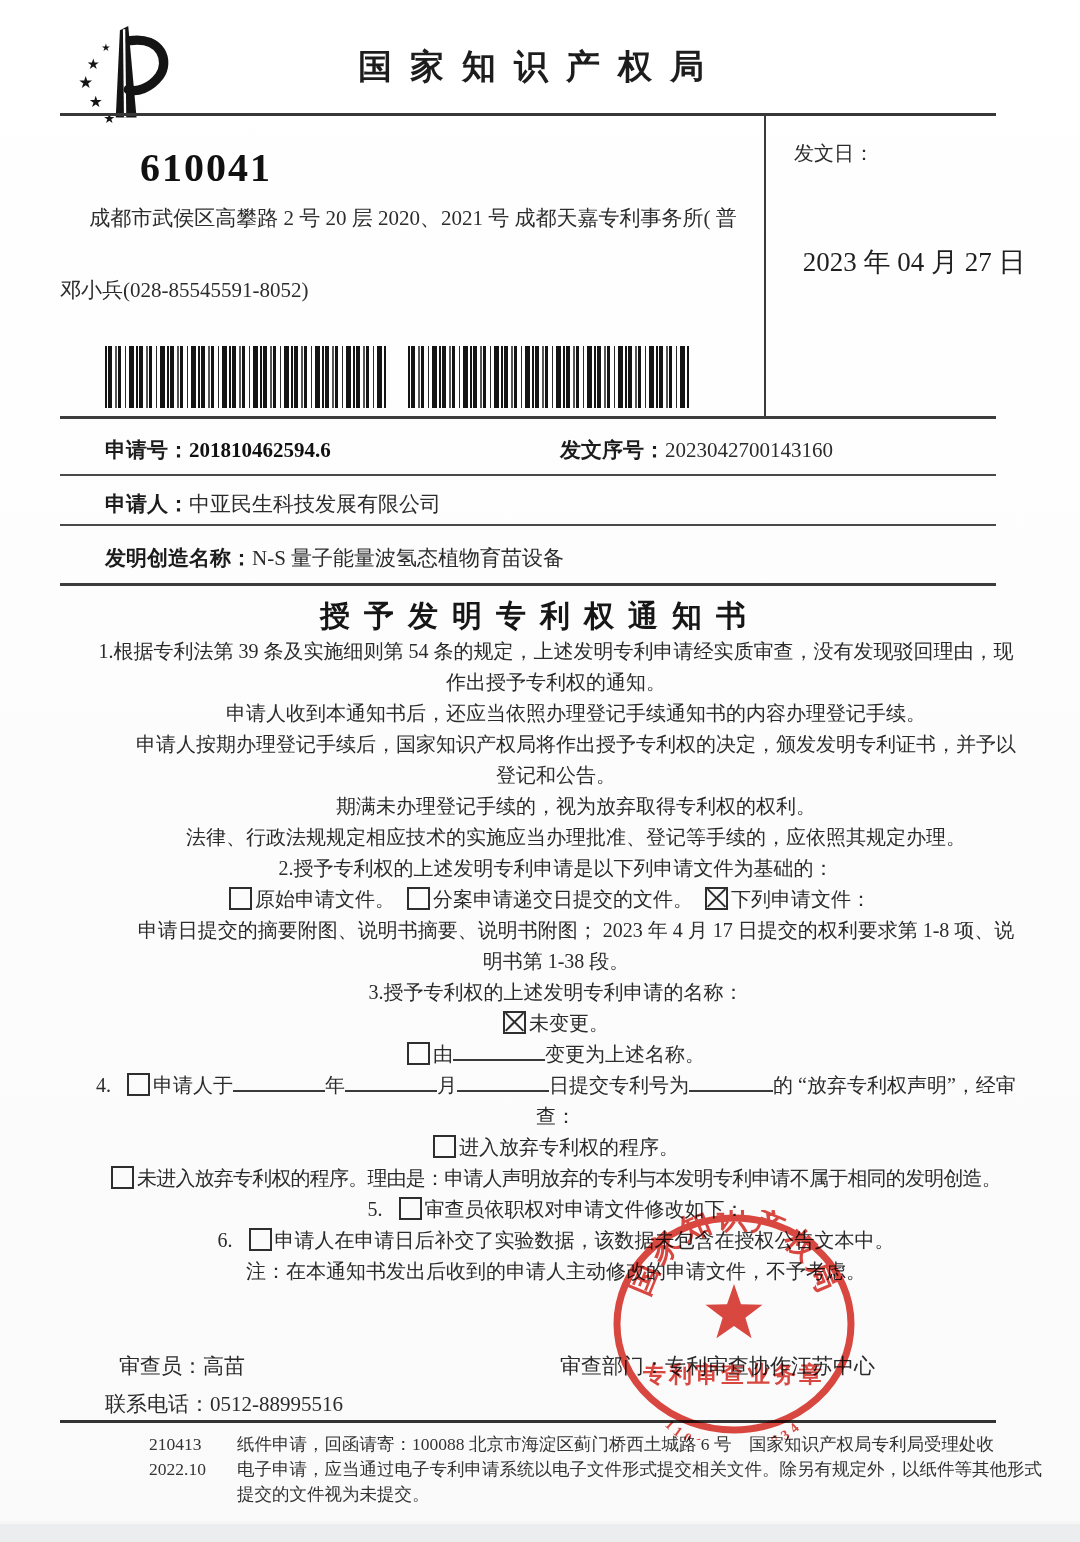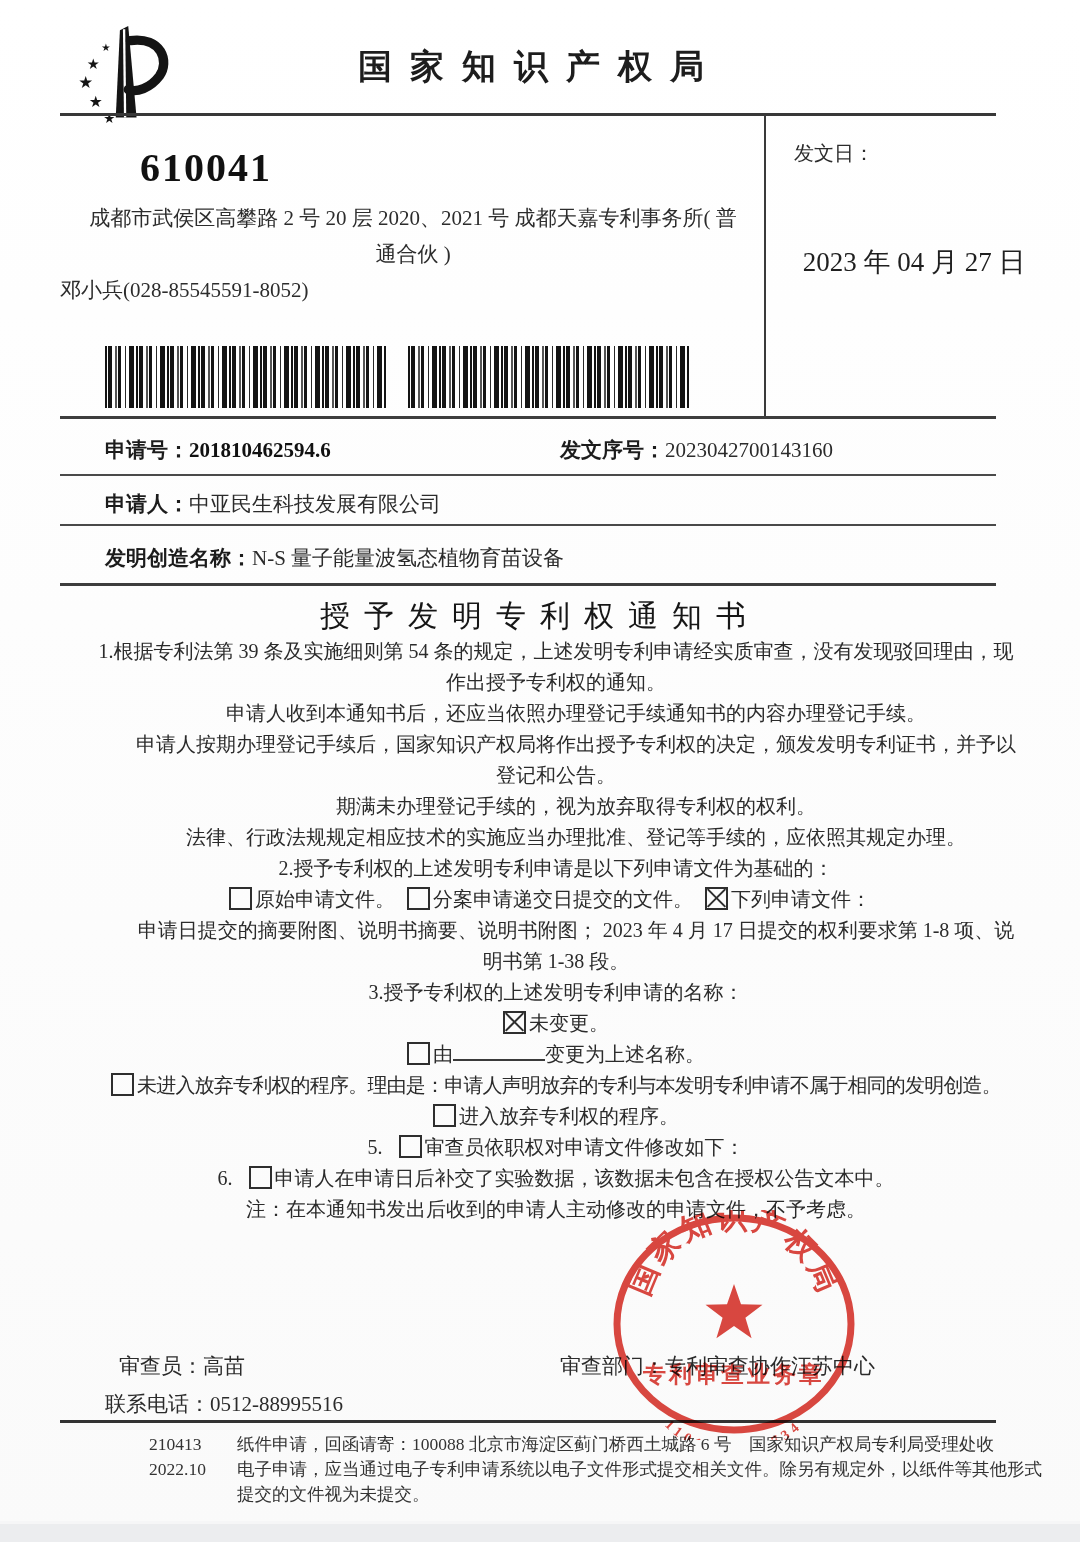--- a/index.html
+++ b/index.html
@@ -38,21 +38,21 @@
   .row1a{left:105px;top:436px;}
   .row1b{left:560px;top:436px;}
   .rule-r1{left:60px;top:474px;width:936px;height:2px;background:#4a4a4a;}
   .row2{left:105px;top:490px;}
   .rule-r2{left:60px;top:524px;width:936px;height:2px;background:#4a4a4a;}
   .row3{left:105px;top:544px;}
   .rule-r3{left:60px;top:583px;width:936px;height:3px;background:#3d3d3d;}
   .bold-val{font-weight:700;color:#111;}
   
   .notice-title{left:0;top:596px;width:1080px;text-align:center;
-    font-size:30px;font-weight:400;letter-spacing:14px;color:#161616;}
+    font-size:30px;font-weight:700;letter-spacing:14px;color:#161616;}
   
   .body{left:96px;top:636px;width:920px;font-size:20px;line-height:31px;color:#2b2b2b;text-align:center;}
   .body p{margin:0;}
   .ind{text-indent:2em;}
   .cb-row{margin-left:22px;}
   .cb-row .cb-item{margin-right:12px;white-space:nowrap;}
   .cb-line{margin-left:34px;}
   .sp2{margin-top:2px;}
   .gap-top{margin-top:14px;}
   .tight{letter-spacing:-0.8px;}
@@ -101,21 +101,20 @@
     <path d="M48,6 L56,2 L64,90 L44,90 Z" fill="#141414"></path>
     <path d="M52,5 L53,90" stroke="#ffffff" stroke-width="2.2"></path>
     <path d="M58,16 C88,12 96,36 86,50 C77,62 64,66 56,63" fill="none" stroke="#141414" stroke-width="9" stroke-linecap="round"></path>
   </svg>
 
   <div class="abs agency-title">国家知识产权局</div>
   <div class="abs header-rule"></div>
 
   <div class="abs postcode">610041</div>
   <div class="abs addr1">成都市武侯区高攀路 2 号 20 层 2020、2021 号 成都天嘉专利事务所( 普</div>
-  <div class="abs addr2">通合伙 )</div>
   <div class="abs addr3">邓小兵(028-85545591-8052)</div>
 
   <div class="abs vrule"></div>
   <div class="abs date-label">发文日：</div>
   <div class="abs date-value">2023 年 04 月 27 日</div>
 
   <div class="abs barcode bc1"></div>
   <div class="abs barcode bc2"></div>
   <div class="abs barcode-rule"></div>
 
@@ -139,23 +138,24 @@
     <p class="ind">法律、行政法规规定相应技术的实施应当办理批准、登记等手续的，应依照其规定办理。</p>
 
     <p>2.授予专利权的上述发明专利申请是以下列申请文件为基础的：</p>
     <p class="cb-row"><span class="cb-item"><span class="box"></span><span>原始申请文件。</span></span><span class="cb-item"><span class="box"></span><span>分案申请递交日提交的文件。</span></span><span class="cb-item"><span class="box checked"></span><span>下列申请文件：</span></span></p>
     <p class="ind">申请日提交的摘要附图、说明书摘要、说明书附图； 2023 年 4 月 17 日提交的权利要求第 1-8 项、说明书第 1-38 段。</p>
 
     <p>3.授予专利权的上述发明专利申请的名称：</p>
     <p class="cb-line sp2"><span class="box checked"></span><span>未变更。</span></p>
     <p class="cb-line sp2"><span class="box"></span><span>由</span><span class="blank"></span><span>变更为上述名称。</span></p>
 
+    <p class="sp2"><span class="num">4.</span><span class="box"></span><span>申请人于</span><span class="blank"></span><span>年</span><span class="blank"></span><span>月</span><span class="blank"></span><span>日提交专利号为</span><span class="blank short"></span><span>的 “放弃专利权声明”，经审查：</span></p>
 
+    <p class="cb-line"><span class="box"></span><span>进入放弃专利权的程序。</span></p>
     <p class="cb-line tight"><span class="box"></span><span>未进入放弃专利权的程序。理由是：申请人声明放弃的专利与本发明专利申请不属于相同的发明创造。</span></p>
-    <p class="cb-line"><span class="box"></span><span>进入放弃专利权的程序。</span></p>
 
     <p><span class="num">5.</span><span class="box"></span><span>审查员依职权对申请文件修改如下：</span></p>
 
     <p class="gap-top"><span class="num">6.</span><span class="box"></span><span>申请人在申请日后补交了实验数据，该数据未包含在授权公告文本中。</span></p>
     <p>注：在本通知书发出后收到的申请人主动修改的申请文件，不予考虑。</p>
   </div>
 
   <div class="abs signoff so1"><span>审查员：</span><span>高苗</span></div>
   <div class="abs signoff so2"><span>审查部门：</span><span>专利审查协作江苏中心</span></div>
   <div class="abs signoff so3"><span>联系电话：</span><span>0512-88995516</span></div>

